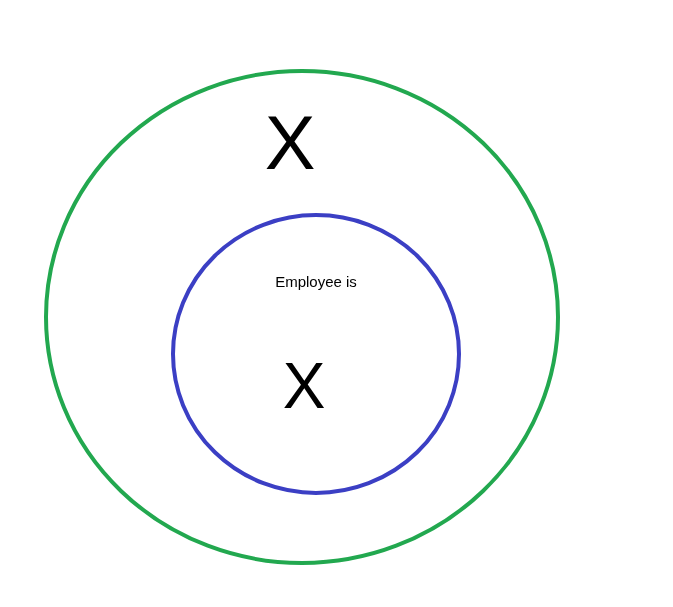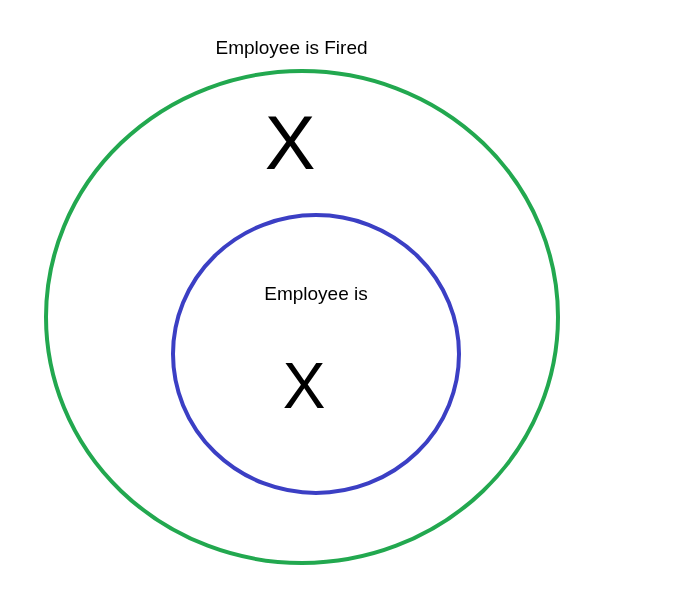--- a/index.html
+++ b/index.html
@@ -36,21 +36,21 @@
   #outer-set-label {
     left: 0;
     top: 36px;
     width: 583px;
     font-size: 19px;
   }
   #inner-set-label {
     left: 196px;
     top: 236px;
     width: 240px;
-    font-size: 19px;
+    font-size: 15px;
   }
   .x-mark {
     position: absolute;
     color: #000000;
     font-family: "Liberation Sans", sans-serif;
     font-weight: 400;
     line-height: 1;
     text-align: center;
   }
   #outer-only-x-mark {
@@ -69,21 +69,20 @@
 </head>
 <body>
 
 <div id="stage" style="width: 673px; height: 607px; background: rgb(255, 255, 255);">
 
   <svg id="diagram-svg" viewBox="0 0 673 607" style="width: 673px; height: 607px;">
     <ellipse id="outer-set-ellipse" cx="302" cy="317" rx="256" ry="246" fill="none" stroke="#22a84f" stroke-width="4"></ellipse>
     <ellipse id="inner-set-ellipse" cx="316" cy="354" rx="143" ry="139" fill="none" stroke="#3b3fc4" stroke-width="4"></ellipse>
   </svg>
 
-  <div class="label" id="outer-set-label">Employee is Fired</div>
 
   <div class="label" id="inner-set-label">
     <div>Employee is</div>
   </div>
 
   <div class="x-mark" id="outer-only-x-mark" style="color: rgb(0, 0, 0); left: 228px; top: 105px;">X</div>
 
   <div class="x-mark" id="inner-x-mark" style="color: rgb(0, 0, 0); left: 242px; top: 354px;">X</div>
 
 </div>

